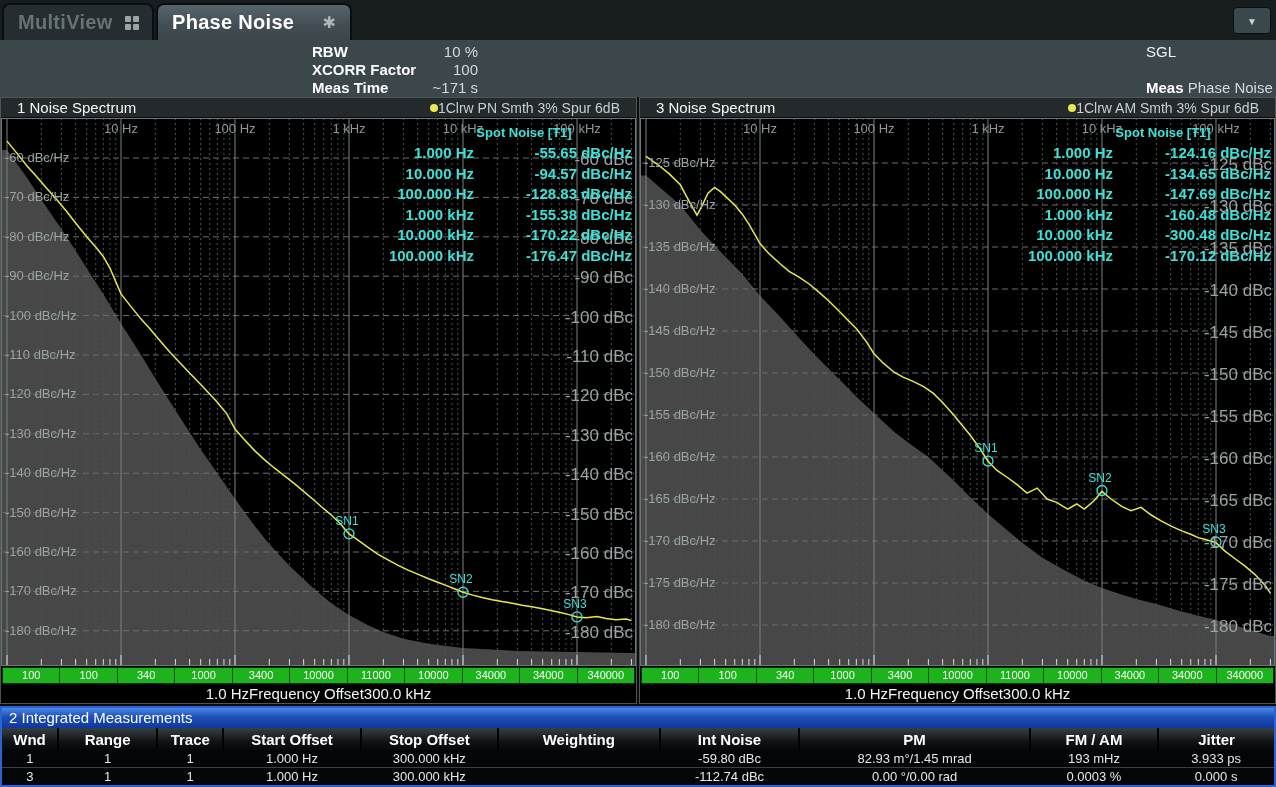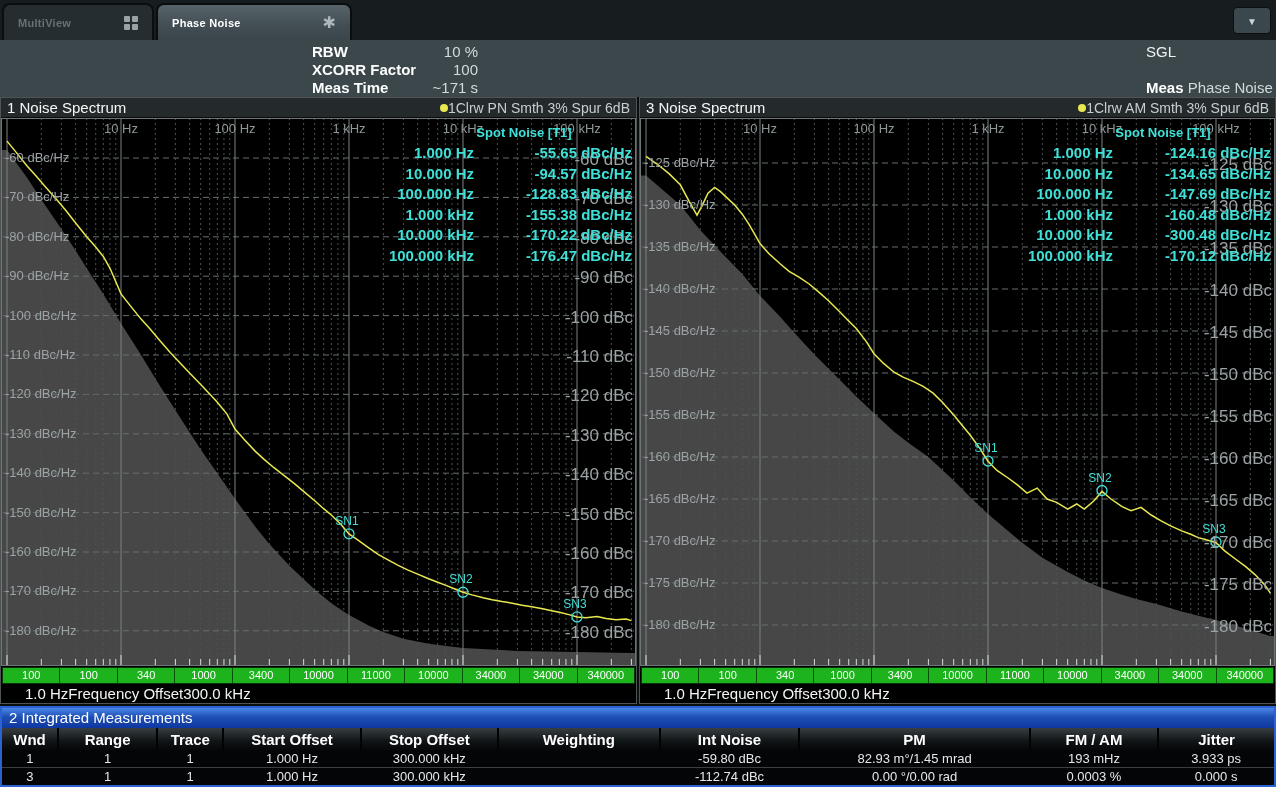--- a/index.html
+++ b/index.html
@@ -8,21 +8,21 @@
   *{box-sizing:border-box}
 
   
   .tabbar{position:absolute;top:0;left:0;width:1276px;height:40px;background:#171c1e}
   .tab{position:absolute;bottom:0;height:37px;border-radius:8px 8px 0 0;border:2px solid #0b0e0f;
        border-bottom:none;display:flex;align-items:center;gap:12px;padding:0 14px;cursor:default}
   .tab.inactive{left:2px;width:152px;background:#262d30}
   .tab.inactive .tab-label{color:#677275}
   .tab.active{left:156px;width:196px;background:linear-gradient(180deg,#57646a 0%,#434f55 55%,#39454a 100%)}
   .tab.active .tab-label{color:#fff}
-  .tab-label{font-size:11px;font-weight:bold;letter-spacing:.3px}
+  .tab-label{font-size:20px;font-weight:bold;letter-spacing:.3px}
   .gicon{display:inline-grid;grid-template-columns:6px 6px;grid-gap:2px;margin-left:auto}
   .gicon i{width:6px;height:6px;background:#9aa4a6;border-radius:1px}
   .star{margin-left:auto;color:#aeb8ba;font-size:16px;line-height:16px}
   .dd{position:absolute;right:5px;top:7px;width:38px;height:27px;background:#3a474c;
       border:1px solid #0c0f10;border-radius:4px;color:#ccd4d6;text-align:center;
       line-height:27px;font-size:10px}
 
   
   .infobar{position:absolute;top:40px;left:0;width:1276px;height:57px;background:#3b474b}
   .hcol{position:absolute;top:3px}
@@ -35,38 +35,38 @@
   .sgl{color:#eef3f3;font-size:15px;height:18px;line-height:18px}
   .measline{position:absolute;top:36px;left:0;white-space:nowrap;font-size:15px;color:#d2dbdb}
   .measline b{color:#fff}
 
   
   .panel{position:absolute;top:97px;width:637px;height:607px;background:#000;
          border:1px solid #4e5456}
   #panel0{left:0}
   #panel1{left:639px}
   .ptitle{height:20px;background:#24292c;display:flex;justify-content:space-between;
-          align-items:center;padding:0 6px;border-bottom:1px solid #0a0c0d}
+          align-items:center;padding:0 16px;border-bottom:1px solid #0a0c0d}
   .pnum{color:#f4f7f7;font-size:15px;white-space:nowrap}
   .legend{color:#c6cfd0;font-size:14px;display:flex;align-items:center;white-space:nowrap}
   .dot{width:8px;height:8px;border-radius:50%;background:#e8e850;display:inline-block}
   .plot{position:relative;width:635px;height:548px;background:#000;overflow:hidden}
   .xlab{position:absolute;top:3px;width:60px;text-align:center;font-size:13px;color:#8e9798}
   .ylab{position:absolute;left:4px;font-size:13px;color:#9aa2a3;white-space:nowrap}
   .ylabr{position:absolute;right:3px;font-size:17px;color:#9aa2a3;white-space:nowrap}
   .spot{position:absolute;top:5px;right:4px}
   .stitle{color:#3fe0d7;font-size:13px;font-weight:bold;text-align:center;margin-left:60px;height:20px;line-height:20px}
   .srow{display:flex;height:20.5px;line-height:20.5px}
   .sf{width:118px;text-align:right;color:#3fe0d7;font-weight:bold;font-size:15px}
   .sv{width:158px;text-align:right;color:#3fe0d7;font-weight:bold;font-size:15px}
   .segbar{display:flex;height:17px;margin:1px 1px 0 1px;background:#111;border:1px solid #0b330b}
   .seg{flex:1;background:#1db31d;border-right:1px solid #075007;color:#fff;font-size:11px;
        text-align:center;line-height:14px}
   .seg:last-child{border-right:none}
-  .axisrow{display:flex;justify-content:flex-start;align-items:center;color:#f2f5f5;
+  .axisrow{display:flex;justify-content:center;align-items:center;color:#f2f5f5;
            font-size:15px;padding:0 24px;height:19px}
 
   
   .bpanel{position:absolute;top:706px;left:0;width:1276px;height:81px;border:2px solid #2d62d2;background:#000}
   .btitle{height:20px;background:linear-gradient(180deg,#4b86e8 0%,#1d4fb4 45%,#0f37a0 100%);
           color:#fff;font-size:15px;line-height:20px;padding-left:7px}
   .bpanel table{width:100%;border-collapse:collapse;table-layout:fixed}
   .bpanel th{background:linear-gradient(180deg,#383f42 0%,#101416 60%,#060809 100%);color:#fff;
              font-size:15px;font-weight:bold;height:22px;border-left:2px solid #020303;overflow:hidden;white-space:nowrap}
   .bpanel th:first-child{border-left:none}

